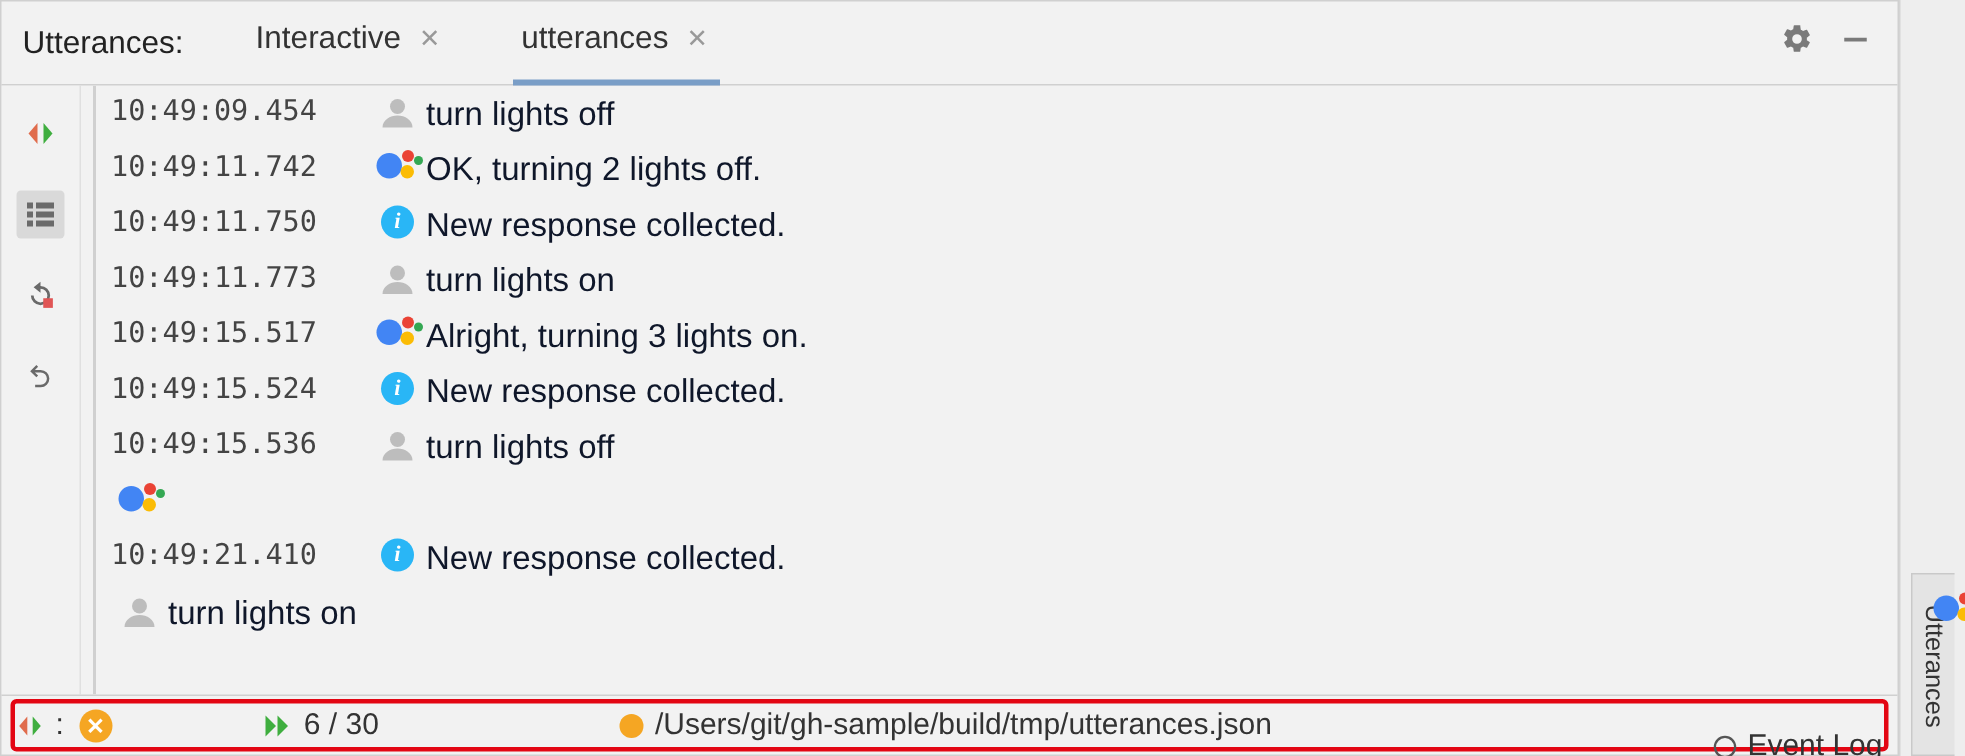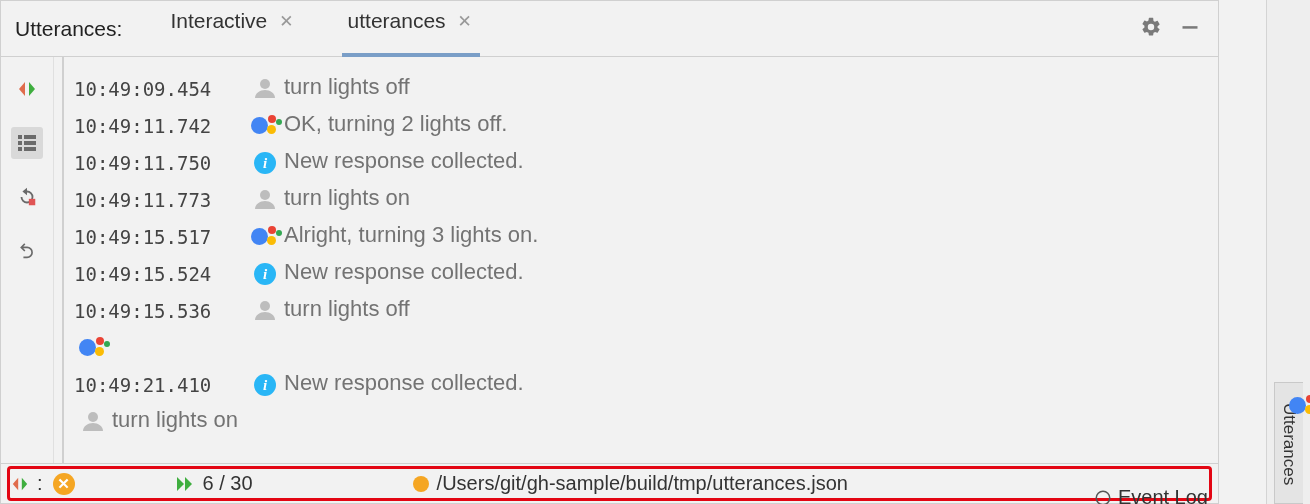--- a/index.html
+++ b/index.html
@@ -1,46 +1,46 @@
 <!DOCTYPE html>
 <html><head>
 <meta charset="utf-8">
 <style>
   * { box-sizing: border-box; margin: 0; padding: 0; }
   html, body { width: 1310px; height: 504px; overflow: hidden; font-family: "Helvetica Neue", Arial, sans-serif; background: #f2f2f2; }
-  .app { display: flex; width: 100%; height: 100%; gap: 47px; }
+  .app { display: flex; width: 100%; height: 100%; }
   .main { flex: 1; display: flex; flex-direction: column; border: 1px solid #d0d0d0; background: #f2f2f2; position: relative; }
   .right-gutter { width: 44px; background: #eeeeee; border-left: 1px solid #d4d4d4; display: flex; flex-direction: column; align-items: center; }
   .right-spacer { flex: 1; }
   .side-tab { writing-mode: vertical-rl; text-orientation: mixed; font-size: 17px; color: #333; padding: 12px 4px 18px 4px; background: #e4e4e4; border: 1px solid #c9c9c9; border-right: none; display: flex; align-items: center; gap: 8px; cursor: pointer; }
   .side-tab .stab-icon { writing-mode: horizontal-tb; }
 
   
   .hdr { display: flex; align-items: center; height: 56px; border-bottom: 1px solid #d0d0d0; padding: 0 14px; }
   .hdr-title { font-size: 21px; color: #222; margin-right: 42px; }
-  .tab { display: flex; align-items: flex-start; gap: 10px; font-size: 21px; color: #333; padding: 8px 6px; height: 100%; position: relative; cursor: pointer; }
+  .tab { display: flex; align-items: flex-end; gap: 10px; font-size: 21px; color: #333; padding: 18px 6px; height: 100%; position: relative; cursor: pointer; }
   .tab.active::after { content:""; position:absolute; left:0; right:0; bottom:-1px; height:4px; background:#7a9ec7; }
   .tab + .tab { margin-left: 40px; }
   .tab-close { color: #999; font-size: 17px; cursor: pointer; padding: 2px; }
   .hdr-spacer { flex:1; }
   .hdr-icon { color:#7a7a7a; cursor:pointer; padding:4px; margin-left:10px; }
 
   
   .body { flex:1; display:flex; overflow:hidden; }
   .toolcol { width: 52px; background:#f2f2f2; display:flex; flex-direction:column; align-items:center; padding-top:16px; gap:22px; }
   .toolcol .tbtn { width:32px; height:32px; display:flex; align-items:center; justify-content:center; cursor:pointer; border-radius:3px; }
   .toolcol .tbtn.sel { background:#d9d9d9; }
 
   .logwrap { flex:1; position:relative; overflow:hidden; border-left:1px solid #e0e0e0; }
   .vline { position:absolute; left:8px; top:0; bottom:0; width:2px; background:#d0d0d0; }
   .log { position:absolute; inset:0; overflow:hidden; padding-left:20px; padding-top:6px; }
-  .row { display:flex; align-items:flex-end; height:37px; }
+  .row { display:flex; align-items:flex-start; height:37px; }
   .ts { font-family: Menlo, Consolas, monospace; font-size:19px; color:#444; width:172px; flex:none; }
   .ic { width:38px; flex:none; display:flex; align-items:center; justify-content:center; }
-  .msg { font-size:22px; color:#737373; }
+  .msg { font-size:22px; color:#0f172a; }
 
   
   .status { height:40px; border-top:1px solid #d0d0d0; display:flex; align-items:center; padding:0 10px; font-size:20px; color:#333; position:relative; }
   .red-box { position:absolute; left:6px; right:6px; top:2px; bottom:2px; border:3px solid #e30613; border-radius:4px; pointer-events:none; }
   .st-seg { display:flex; align-items:center; gap:8px; margin-right:10px; }
   .st-gap { width: 90px; }
 
   
   .eventlog { position:absolute; right:10px; bottom:-6px; font-size:20px; color:#333; display:flex; align-items:center; gap:6px; }
 

